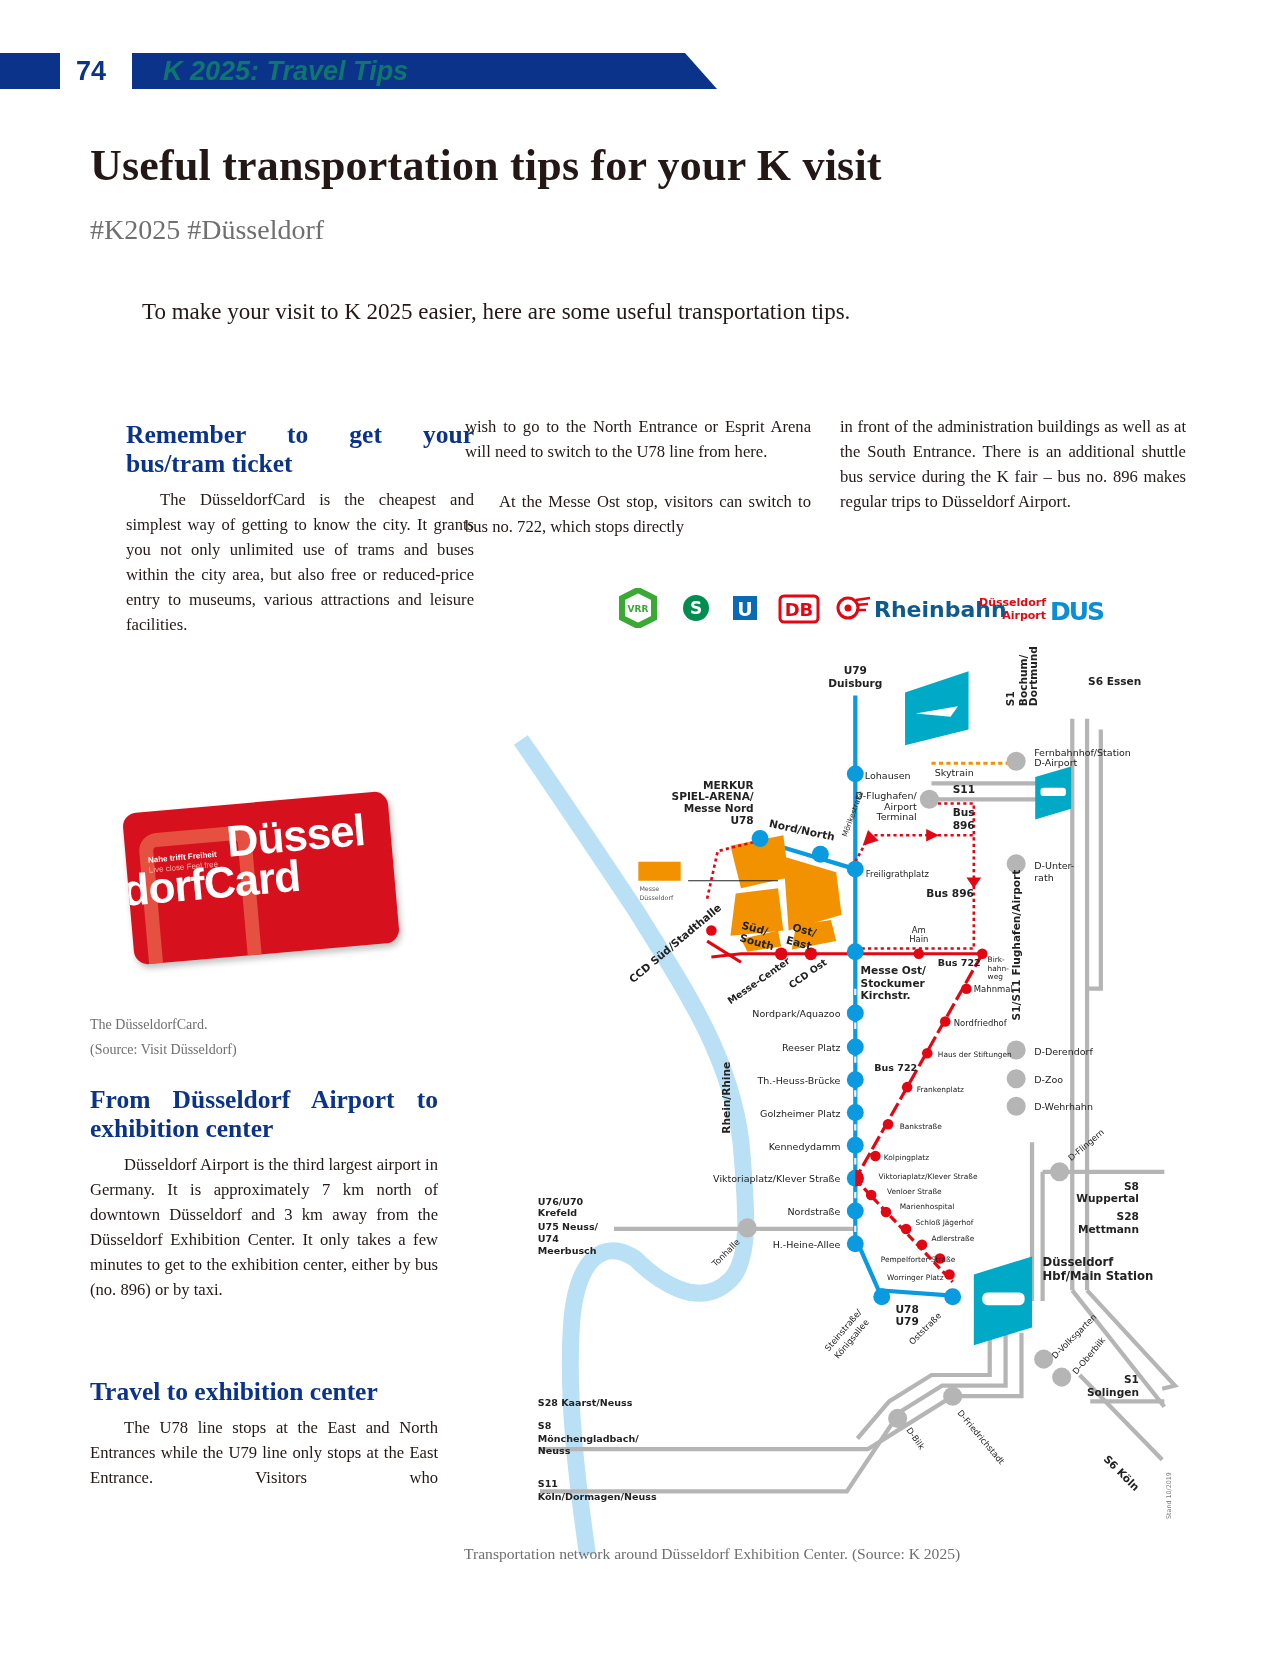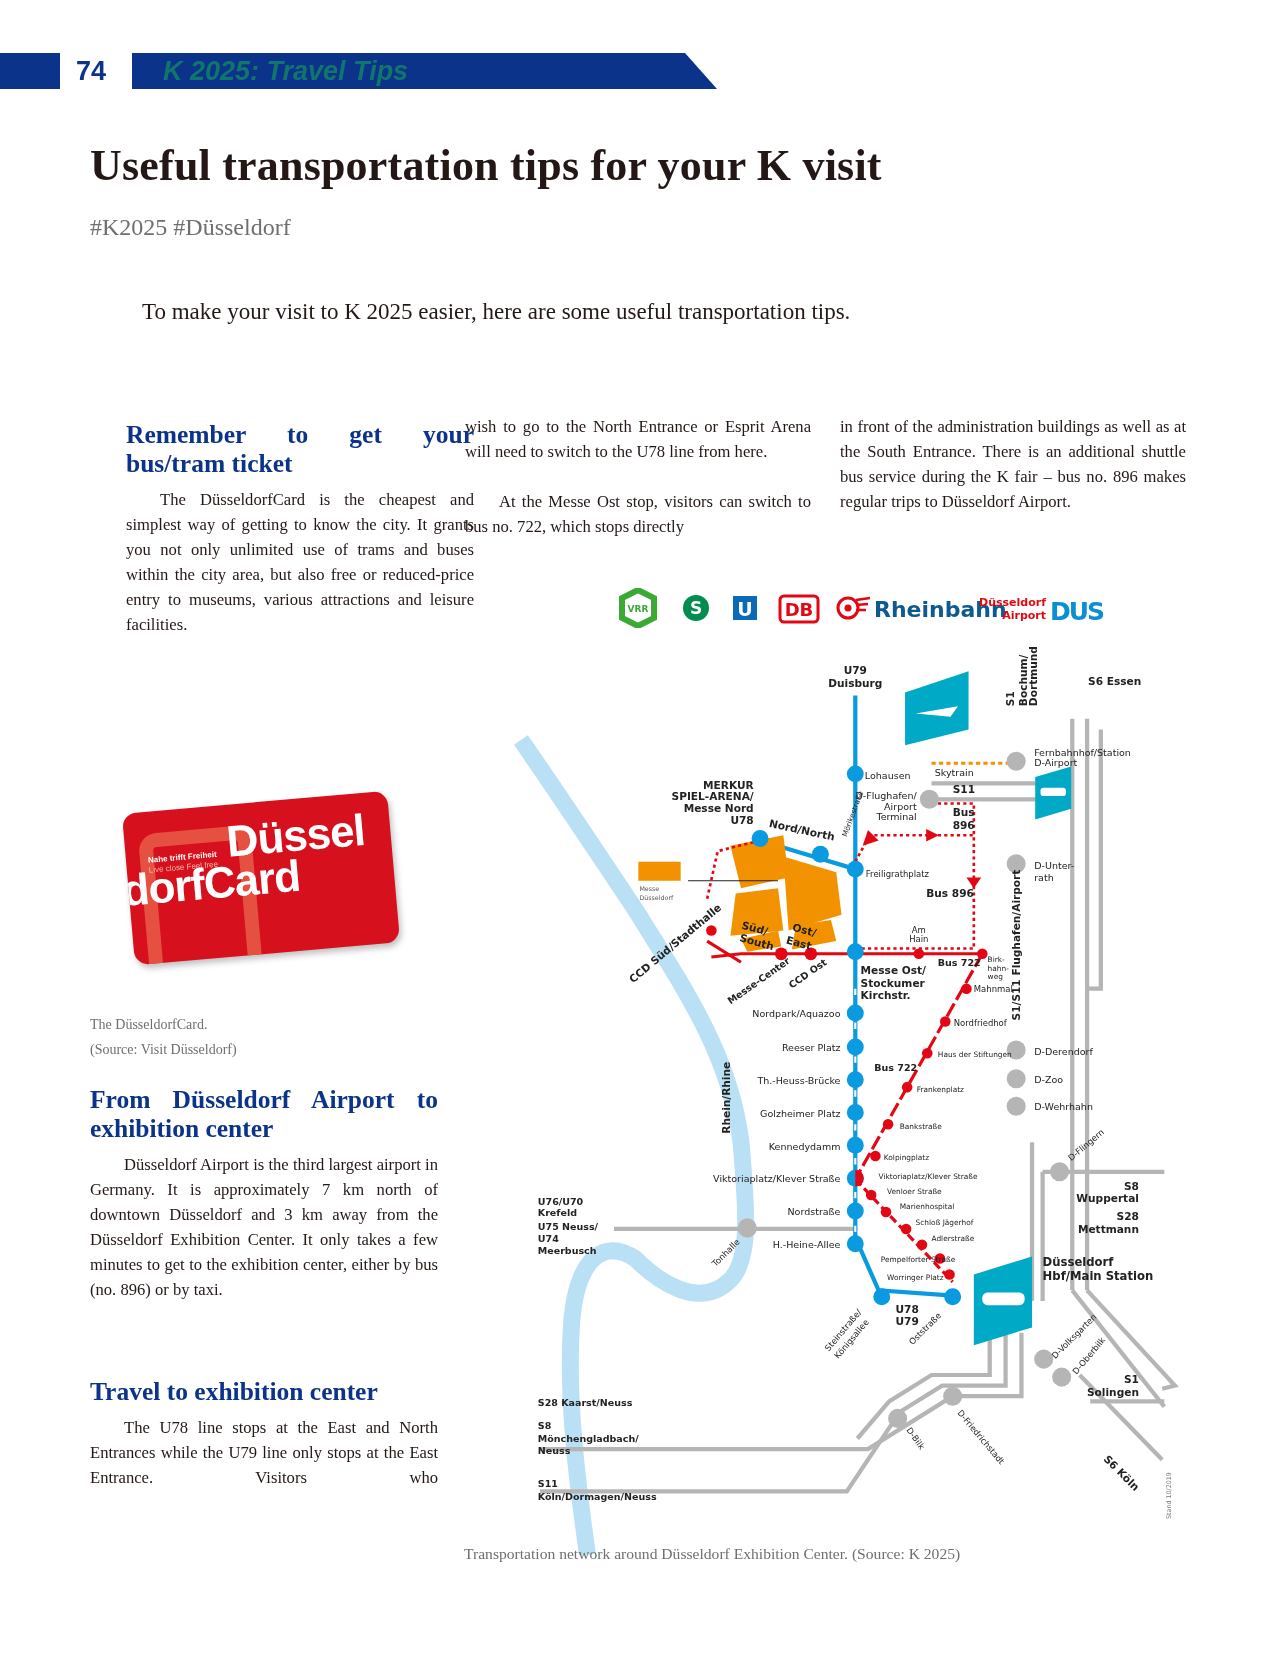--- a/index.html
+++ b/index.html
@@ -2,21 +2,21 @@
 <html><head>
 <meta charset="utf-8">
 <style>
   html, body { margin:0; padding:0; background:#ffffff; }
   body { width:1270px; height:1654px; position:relative; overflow:hidden; font-family:"DejaVu Serif", serif; color:#231815; }
   .hdr-left { position:absolute; left:0; top:53px; width:60px; height:36px; background:#0b3389; }
   .hdr-page { position:absolute; left:76px; top:53px; height:36px; line-height:36px; font-family:"Liberation Sans", sans-serif; font-weight:bold; font-size:27px; color:#0b3389; }
   .hdr-band { position:absolute; left:132px; top:53px; width:585px; height:36px; background:#0b3389; clip-path:polygon(0 0, 553px 0, 585px 36px, 0 36px); }
   .hdr-title { position:absolute; left:163px; top:53px; height:36px; line-height:37px; font-family:"Liberation Sans", sans-serif; font-weight:bold; font-size:27px; color:#0f766e;font-style:italic; }
   .title { position:absolute; left:90px; top:140px; font-family:"Liberation Serif", serif; font-weight:bold; font-size:44px; color:#231815; letter-spacing:0.2px; }
-  .tags { position:absolute; left:90px; top:214px; font-family:"Liberation Serif", serif; font-size:24px; color:#6f6f6f; }
+  .tags { position:absolute; left:90px; top:214px; font-family:"Liberation Serif", serif; font-size:28px; color:#6f6f6f; }
   .intro { position:absolute; left:142px; top:299px; font-family:"Liberation Serif", serif; font-size:23px; color:#231815; }
   .col { position:absolute; font-family:"Liberation Serif", serif; font-size:16.6px; line-height:25px; color:#231815; text-align:justify; }
   .col p { margin:0; }
   .col p.ind { text-indent:34px; }
   .h2 { font-family:"Liberation Serif", serif; font-size:25.5px; line-height:29px; color:#0b3389; margin:0 0 9px 0; }
   .cap { font-family:"Liberation Serif", serif; font-size:14px; line-height:25px; color:#6f6f6f; }
   .card-wrap { position:absolute; left:118px; top:790px; width:290px; height:175px; }
   .card { position:absolute; left:10px; top:12px; width:266px; height:152px; background:#d6101c; border-radius:14px; transform:rotate(-5deg); overflow:hidden; box-shadow:2px 4px 6px rgba(0,0,0,0.25); }
   .card .ghost { position:absolute; left:14px; top:22px; width:85px; height:140px; border:14px solid #e8604a; border-radius:18px; opacity:0.8; }
   .card .t1 { position:absolute; left:22px; top:44px; font-family:"Liberation Sans", sans-serif; font-weight:bold; font-size:8px; color:#fff; }

